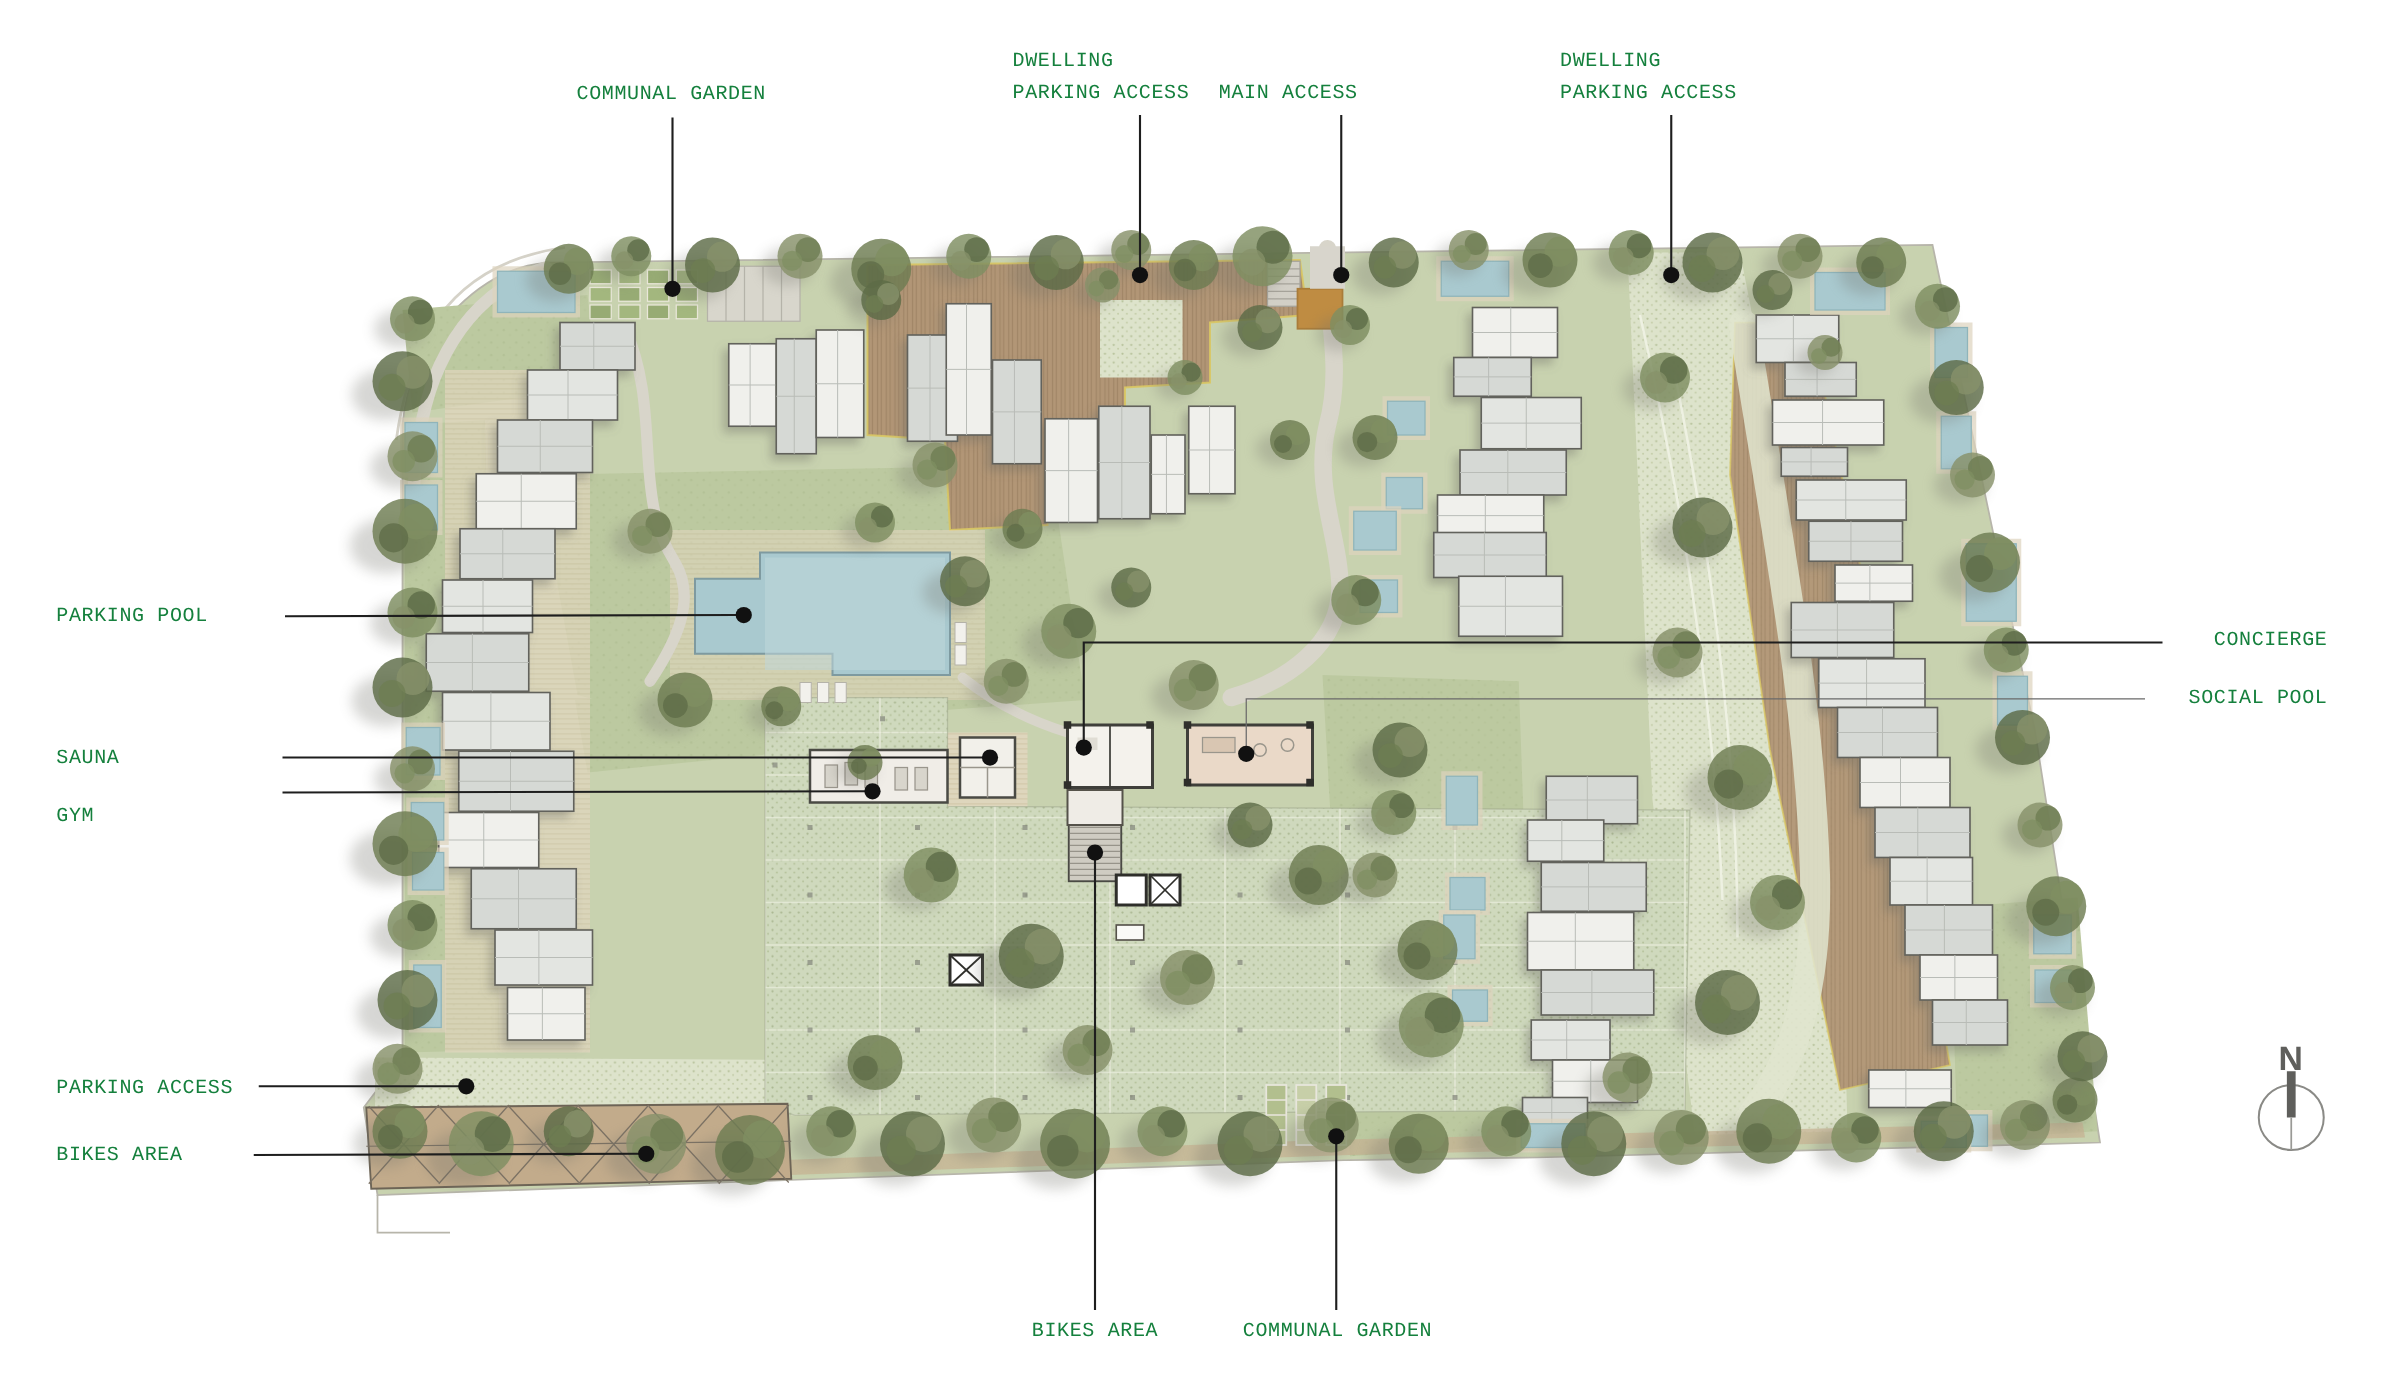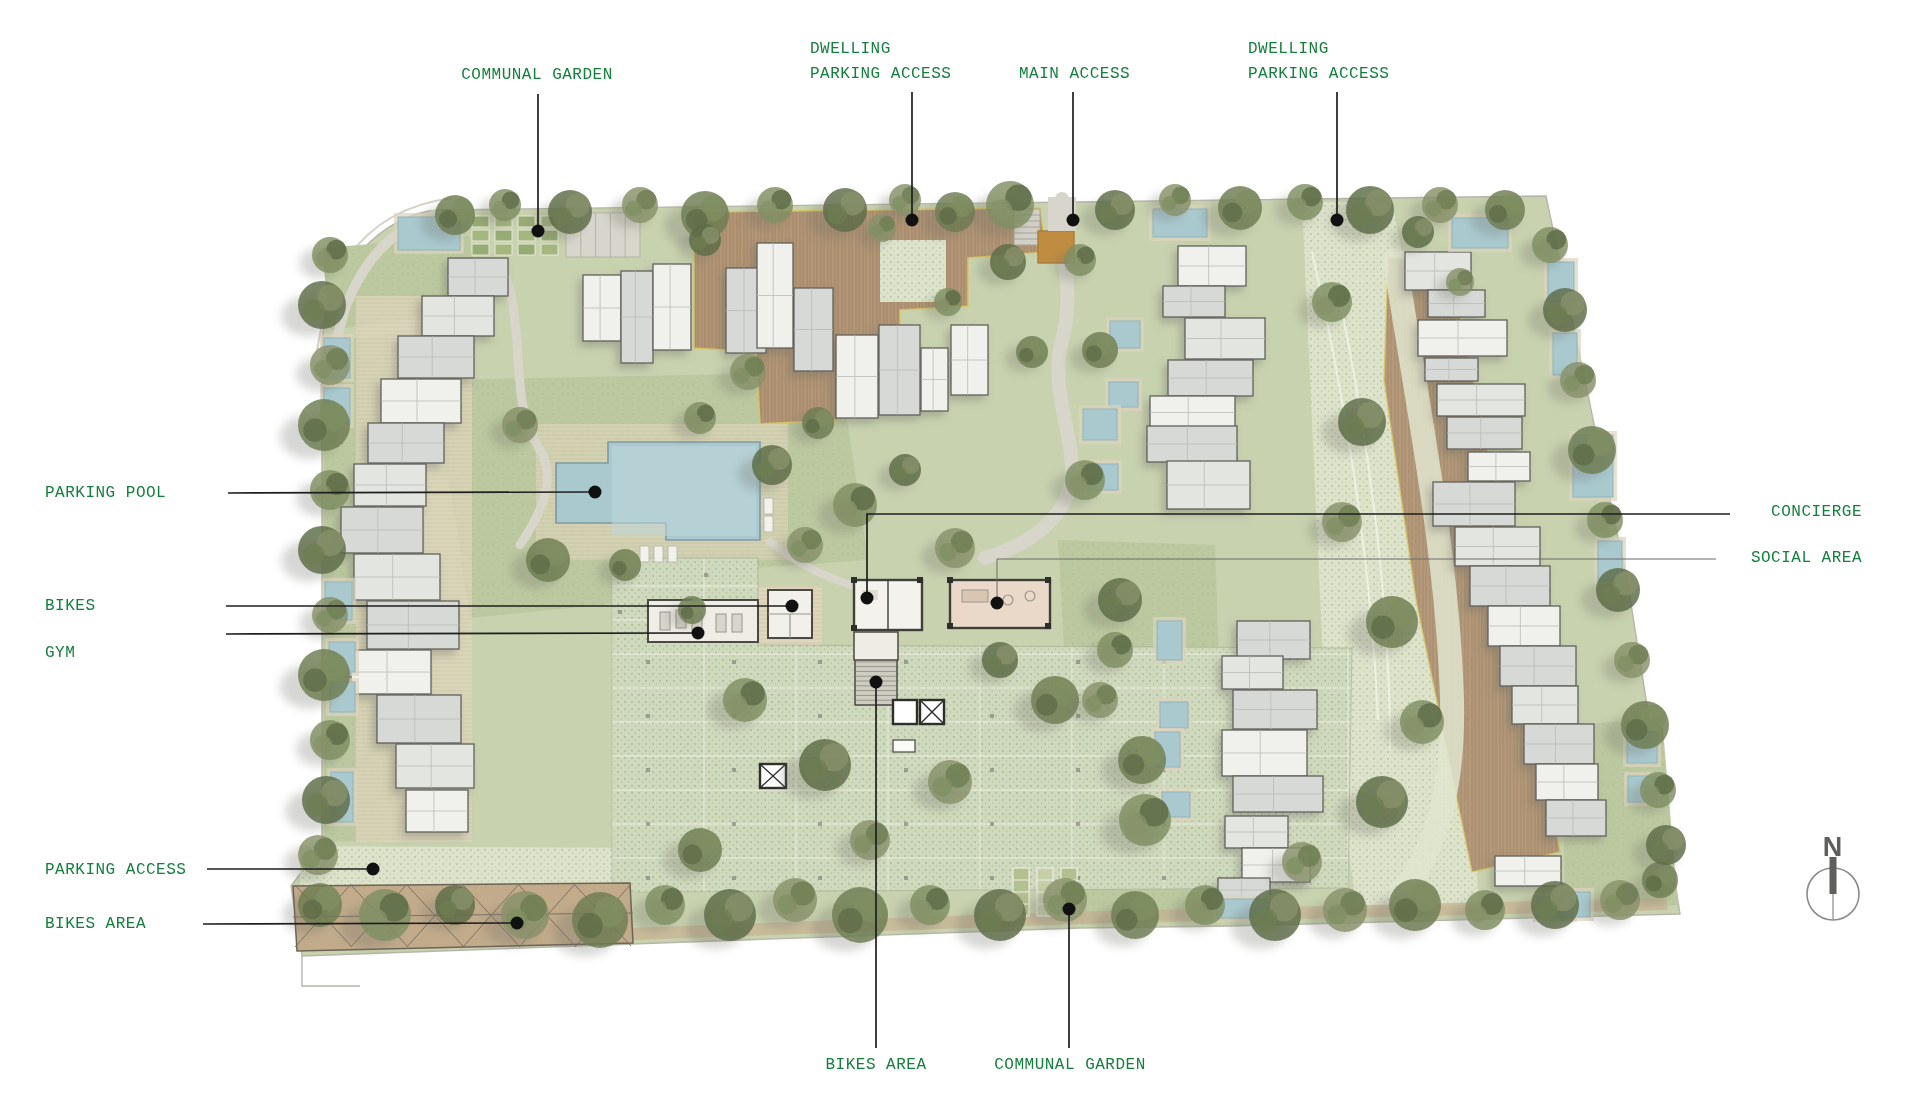--- a/index.html
+++ b/index.html
@@ -1124,28 +1124,28 @@
         <circle cx="876" cy="682" r="6.5" fill="#111111"></circle>
         <polyline points="1069,1048 1069,913" fill="none" stroke="#1e1e1e" stroke-width="1.7"></polyline>
         <circle cx="1069" cy="909" r="6.5" fill="#111111"></circle>
       </g>
   </svg>
 
   <div id="label-layer">
       <div class="plan-label anchor-center" style="left: 537px; top: 63px;">COMMUNAL GARDEN</div>
       <div class="plan-label" style="left: 810px; top: 37px;">DWELLING
 PARKING ACCESS</div>
-      <div class="plan-label" style="left: 1019px; top: 62px;">MAIN ACCESS</div>
+      <div class="plan-label" style="left: 975px; top: 62px;">MAIN ACCESS</div>
       <div class="plan-label" style="left: 1248px; top: 37px;">DWELLING
 PARKING ACCESS</div>
       <div class="plan-label" style="left: 45px; top: 481px;">PARKING POOL</div>
-      <div class="plan-label" style="left: 45px; top: 594px;">BIKES</div>
+      <div class="plan-label" style="left: 45px; top: 594px;">SAUNA</div>
       <div class="plan-label" style="left: 45px; top: 641px;">GYM</div>
       <div class="plan-label anchor-right" style="right: 58px; top: 500px;">CONCIERGE</div>
-      <div class="plan-label anchor-right" style="right: 58px; top: 546px;">SOCIAL AREA</div>
+      <div class="plan-label anchor-right" style="right: 58px; top: 546px;">SOCIAL POOL</div>
       <div class="plan-label" style="left: 45px; top: 858px;">PARKING ACCESS</div>
       <div class="plan-label" style="left: 45px; top: 912px;">BIKES AREA</div>
       <div class="plan-label anchor-center" style="left: 876px; top: 1053px;">BIKES AREA</div>
       <div class="plan-label anchor-center" style="left: 1070px; top: 1053px;">COMMUNAL GARDEN</div>
     </div>
 
   <div id="north" style="left: 1833px; top: 832px;">
     <span class="n-letter" style="left: 0px;">N</span>
   </div>
 </div>

